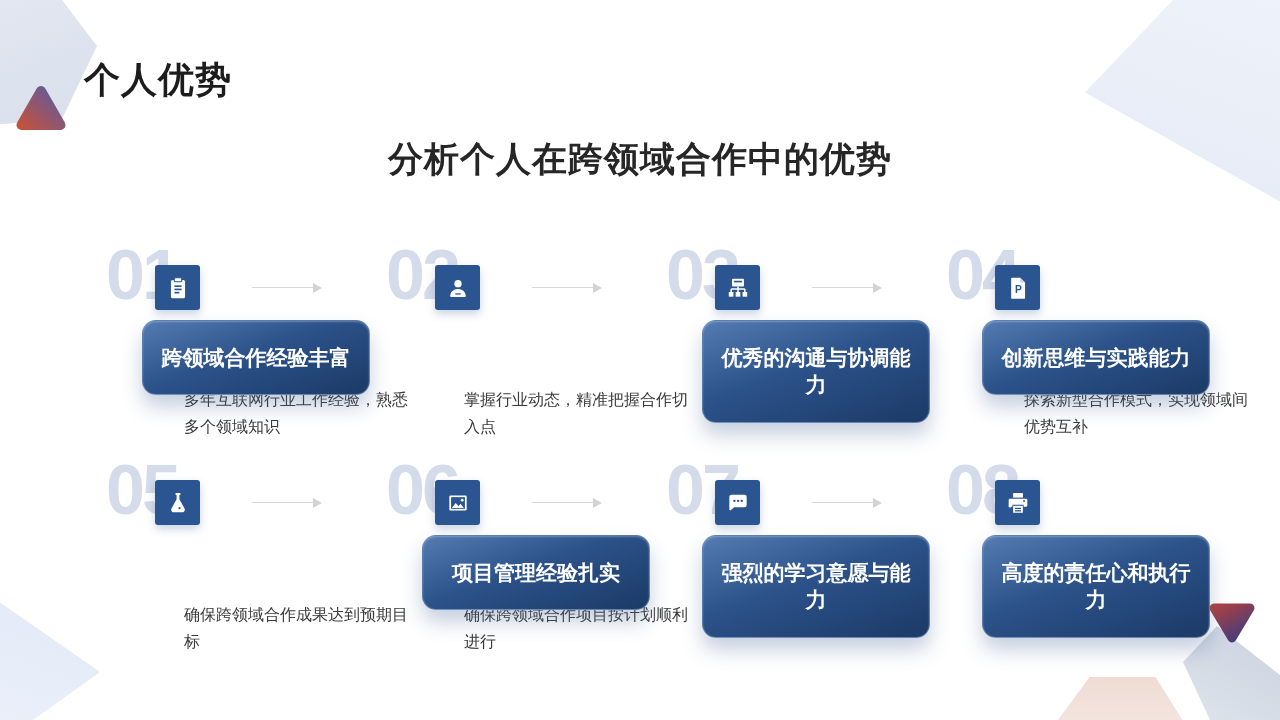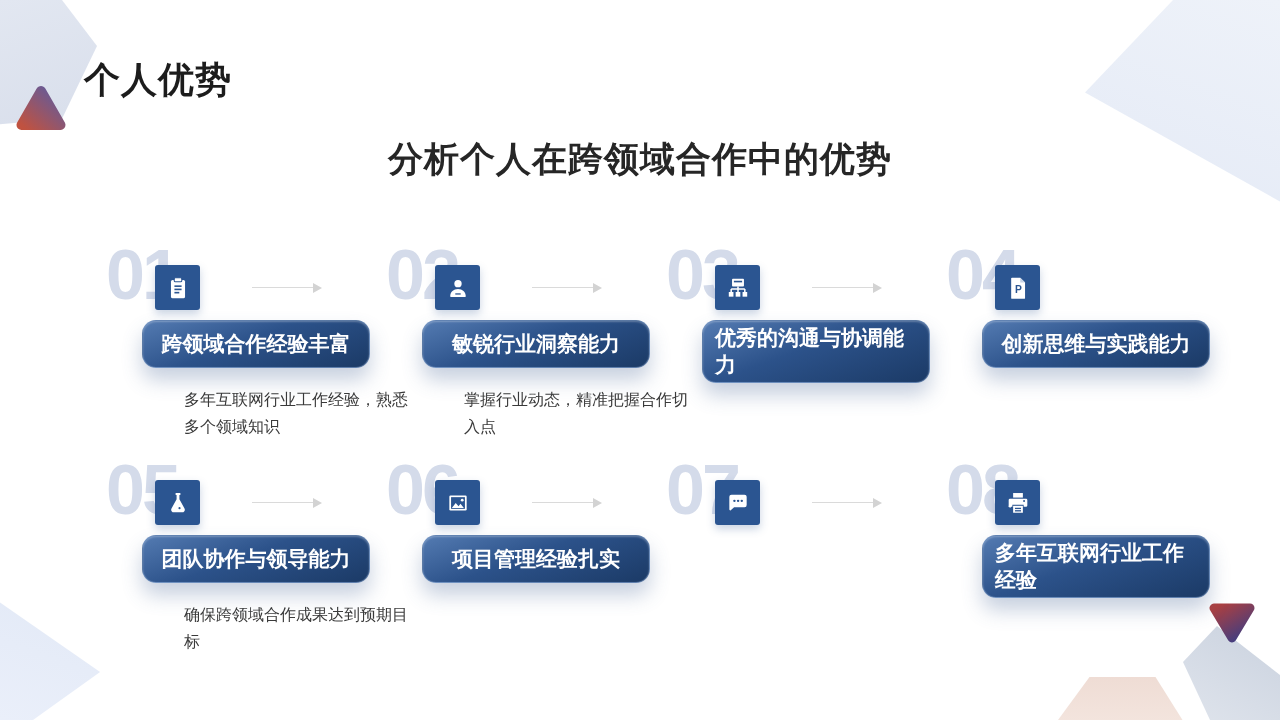--- a/index.html
+++ b/index.html
@@ -41,22 +41,22 @@
        color:#d4dbea;letter-spacing:-3px;z-index:0;}
   .badge{position:absolute;left:55px;top:25px;width:45px;height:45px;background:#2b5591;
          border-radius:3px;display:flex;align-items:center;justify-content:center;z-index:1;
          box-shadow:0 4px 8px rgba(43,85,145,.25);}
   .badge svg{width:26px;height:26px;display:block;}
   .arrow{position:absolute;left:152px;top:43px;width:70px;height:10px;z-index:1;}
   .arrow-line{position:absolute;left:0;top:4px;width:61px;height:1px;background:#dadada;}
   .arrow-head{position:absolute;right:0;top:0;width:0;height:0;
     border-left:9px solid #d3d3d3;border-top:5px solid transparent;border-bottom:5px solid transparent;}
   .btn{position:absolute;left:42px;top:80px;width:228px;min-height:48px;box-sizing:border-box;
-       padding:3px 12px;border-radius:14px;display:flex;align-items:center;justify-content:center;
-       font-size:21px;line-height:1.3;font-weight:700;color:#ffffff;
+       padding:23px 12px;border-radius:14px;display:flex;align-items:center;justify-content:center;
+       text-align:center;font-size:21px;line-height:1.3;font-weight:700;color:#ffffff;
        background:linear-gradient(160deg,#547bb2 0%,#2c528a 45%,#1b3a66 100%);
        border:1px solid rgba(140,170,210,.55);
        box-shadow:0 12px 20px rgba(70,100,150,.30), inset 0 1px 2px rgba(255,255,255,.28);z-index:2;}
   .desc{position:absolute;left:48px;top:146px;width:226px;font-size:16px;line-height:1.7;
         color:#3a3a3a;z-index:1;margin-left:36px;}
 </style>
 </head>
 <body>
 
 <div class="slide">
@@ -123,21 +123,20 @@
               <circle cx="12" cy="8" r="3.4" fill="#fff"></circle>
               <path d="M4.8 19.6c0-4.1 3.2-6.7 7.2-6.7s7.2 2.6 7.2 6.7a.7.7 0 0 1-.7.7H5.5a.7.7 0 0 1-.7-.7z" fill="#fff"></path>
               <line x1="9.5" y1="17.5" x2="14.5" y2="17.5" stroke="#2b5591" stroke-width="1.2"></line>
             </svg>
           </span>
     </div>
     <div class="arrow">
       <span class="arrow-line"></span>
       <span class="arrow-head"></span>
     </div>
-    <div class="btn">敏锐行业洞察能力</div>
     <div class="desc">掌握行业动态，精准把握合作切入点</div>
   </div>
       <div class="item">
     <div class="num">03</div>
     <div class="badge">
       <span class="icon-holder">
             <svg viewBox="0 0 24 24">
               <rect x="6.5" y="3.5" width="11" height="7" rx="0.8" fill="#fff"></rect>
               <rect x="8.2" y="5.3" width="7.6" height="1.5" fill="#2b5591"></rect>
               <path d="M12 10.5v2.5M5.7 13h12.6M5.7 13v2.7M12 13v2.7M18.3 13v2.7" stroke="#fff" stroke-width="1.4" fill="none"></path>
@@ -159,84 +158,86 @@
       <span class="icon-holder">
             <svg viewBox="0 0 24 24">
               <path d="M6.5 2.5h7.6l4.4 4.4v14.3a.8.8 0 0 1-.8.8H6.5a.8.8 0 0 1-.8-.8V3.3a.8.8 0 0 1 .8-.8z" fill="#fff"></path>
               <path d="M14.1 2.5v4.4h4.4z" fill="#c7d3e6"></path>
               <text x="9.2" y="16.5" font-size="9.5" font-weight="bold" fill="#2b5591" font-family="Liberation Sans, sans-serif">P</text>
             </svg>
           </span>
     </div>
 
     <div class="btn">创新思维与实践能力</div>
+    <div class="desc">探索新型合作模式，实现领域间优势互补</div>
   </div>
       <div class="item">
     <div class="num">05</div>
     <div class="badge">
       <span class="icon-holder">
             <svg viewBox="0 0 24 24">
               <path d="M9.8 2.8h4.4v1.7h-.9v4.1l4.7 8.4c.9 1.6-.2 3.6-2 3.6H8c-1.8 0-2.9-2-2-3.6l4.7-8.4V4.5h-.9z" fill="#fff"></path>
               <circle cx="13.4" cy="16.8" r="1" fill="#2b5591"></circle>
             </svg>
           </span>
     </div>
     <div class="arrow">
       <span class="arrow-line"></span>
       <span class="arrow-head"></span>
     </div>
-    <div class="btn">团队协作与领导能力</div>
     <div class="desc">确保跨领域合作成果达到预期目标</div>
   </div>
       <div class="item">
     <div class="num">06</div>
     <div class="badge">
       <span class="icon-holder">
             <svg viewBox="0 0 24 24">
               <rect x="4" y="5" width="16" height="14" rx="1.2" fill="#fff"></rect>
               <rect x="5.6" y="6.6" width="12.8" height="10.8" fill="#2b5591"></rect>
               <path d="M6.3 16.6l3.6-4.6 2.6 3 1.8-2.2 3.1 3.8z" fill="#fff"></path>
               <circle cx="15.9" cy="9.4" r="1.3" fill="#fff"></circle>
             </svg>
           </span>
     </div>
     <div class="arrow">
       <span class="arrow-line"></span>
       <span class="arrow-head"></span>
     </div>
     <div class="btn">项目管理经验扎实</div>
+    <div class="desc">确保跨领域合作项目按计划顺利进行</div>
   </div>
       <div class="item">
     <div class="num">07</div>
     <div class="badge">
       <span class="icon-holder">
             <svg viewBox="0 0 24 24">
               <path d="M4 6.3a2 2 0 0 1 2-2h12a2 2 0 0 1 2 2v7.6a2 2 0 0 1-2 2H8.4l-3.1 2.8c-.5.4-1.3.1-1.3-.6z" fill="#fff"></path>
               <circle cx="8.7" cy="10" r="1.1" fill="#2b5591"></circle>
               <circle cx="12.1" cy="10" r="1.1" fill="#2b5591"></circle>
               <circle cx="15.5" cy="10" r="1.1" fill="#2b5591"></circle>
             </svg>
           </span>
     </div>
     <div class="arrow">
       <span class="arrow-line"></span>
       <span class="arrow-head"></span>
     </div>
+    <div class="btn">强烈的学习意愿与能力</div>
   </div>
       <div class="item">
     <div class="num">08</div>
     <div class="badge">
       <span class="icon-holder">
             <svg viewBox="0 0 24 24">
               <rect x="7.5" y="2.8" width="9" height="4.2" fill="#fff"></rect>
               <path d="M4.6 8h14.8A1.2 1.2 0 0 1 20.6 9.2v5a1.2 1.2 0 0 1-1.2 1.2h-2.2v-1.9H6.8v1.9H5.8A1.2 1.2 0 0 1 3.4 14.2v-5A1.2 1.2 0 0 1 4.6 8z" fill="#fff"></path>
               <circle cx="17.6" cy="10.2" r=".9" fill="#2b5591"></circle>
               <rect x="7.5" y="14.6" width="9" height="6.4" fill="#fff"></rect>
               <rect x="9.2" y="16.4" width="5.6" height="1.2" fill="#2b5591"></rect>
               <rect x="9.2" y="18.6" width="5.6" height="1.2" fill="#2b5591"></rect>
             </svg>
           </span>
     </div>
 
-    <div class="btn">多年互联网行业工作经验</div>
+    <div class="btn">高度的责任心和执行力</div>
   </div>
     </div>
 </div>
 
 </body></html>

